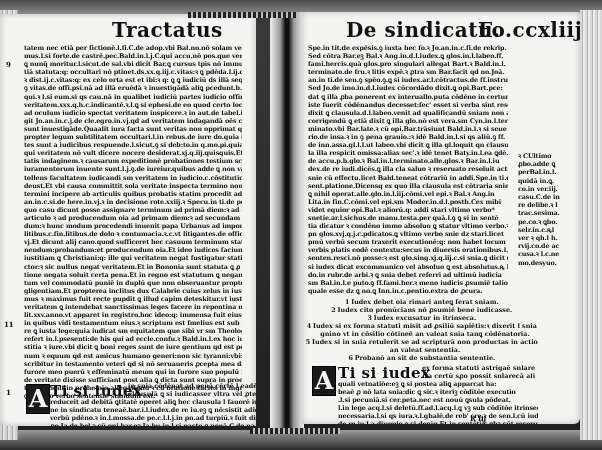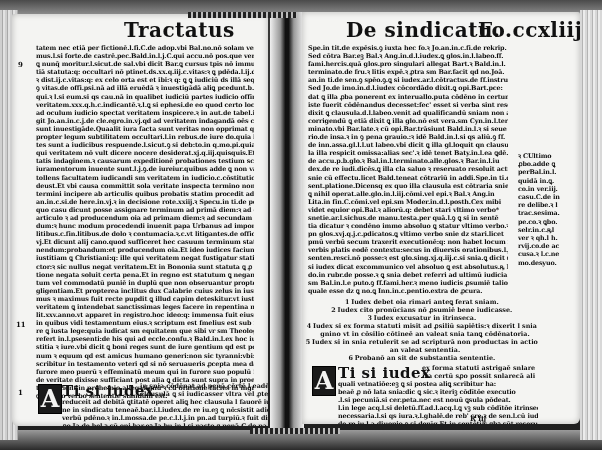--- a/index.html
+++ b/index.html
@@ -10,21 +10,21 @@
     }
     .frame { position:absolute; inset:0; background:linear-gradient(#3a3a3a,#1e1e1e); }
     .topband { position:absolute; left:0; top:0; width:602px; height:14px; background:linear-gradient(#4a4a4a,#8a8a8a); }
     .bottomband { position:absolute; left:0; bottom:0; width:602px; height:20px; background:linear-gradient(#9a9a9a,#2a2a2a); }
     .edge-left { position:absolute; left:0; top:10px; width:18px; height:430px; background:repeating-linear-gradient(90deg,#cfcfcf 0 2px,#a9a9a9 2px 3px,#e2e2e2 3px 5px); }
     .edge-right { position:absolute; right:0; top:10px; width:22px; height:430px; background:repeating-linear-gradient(90deg,#d8d8d8 0 2px,#b4b4b4 2px 3px,#ececec 3px 5px); }
     .page {
       position:absolute; background:#f4f4f2; overflow:hidden;
       box-shadow: inset 0 0 6px rgba(0,0,0,.25);
     }
-    .page.left { left:12px; top:14px; width:256px; height:412px; border-radius:2px 0 0 6px; }
+    .page.left { left:0; top:14px; width:256px; height:412px; border-radius:2px 0 0 6px; }
     .page.right { left:302px; top:12px; width:278px; height:412px; border-radius:0 2px 6px 0; }
     .gutter { position:absolute; left:270px; top:12px; width:34px; height:420px;
       background:linear-gradient(90deg,#f0f0f0 0,#9a9a9a 30%,#111 45%,#111 55%,#9a9a9a 70%,#f0f0f0 100%); }
     .gutter-stitch { position:absolute; left:188px; top:12px; width:110px; height:6px;
       background:repeating-linear-gradient(90deg,#222 0 3px,#bbb 3px 5px); }
     .gutter-stitch.bottom { left:250px; top:428px; width:90px; }
 
     .running-head {
       position:absolute; font-family:"DejaVu Serif", serif; font-weight:bold;
       color:#111; font-size:20px; letter-spacing:0.5px;
@@ -157,29 +157,29 @@
       <span class="line">minato.vbi Bar.late.ꝛ cū opi.Bar.trāsiunt Bald.in.l.ꝛ si seue</span>
       <span class="line">rio.de insa.ꝛ in ꝯ pena grauio.:ꝛ idē Bald.in.l.si qs aliū.ꝯ ff.</span>
       <span class="line">de inn.assa.gl.l.l.ut labeo.vbi dicit ꝗ illa gl.loquit qn clausu</span>
       <span class="line">la illa respicit omissa:alias sec'.ꝛ idē tenet Baty.in.l.ea ꝗdē.</span>
       <span class="line">de accu.p.b.glo.ꝛ Bal.in.l.terminato.alle.glos.ꝛ Bar.in.l.iu</span>
       <span class="line">dex.de re iudi.dicēs.ꝗ illa cla saluo ꝛ reseruato resoluit actuꝫ</span>
       <span class="line">snie cū effectu.licet Bald.teneat cōtrariū in addi.Spe.in ti.de</span>
       <span class="line">sent.platione.Dicensq ex quo illa clausula est cōtraria snie</span>
       <span class="line">ꝗ nihil operat.alle.glo.in.l.iij.cōmi.vel epi.ꝛ Bal.ꝛ Ang.in</span>
       <span class="line">Lita.in fin.C.cōmi.vel epi.sm Moder.in.d.l.posth.Cex mibi</span>
-      <span class="line">videt equior opi.Bal.ꝛ aliorū.q: debet stari vltimo verbo*</span>
+      <span class="line">videt equior opi.Bal.ꝛ aliorū.q: addi stari vltimo verbo*</span>
       <span class="line">snetie.ar.l.sichus.de manu.testa.per quā.l.ꝯ ꝗ si in sentē</span>
       <span class="line">tia dicatur ꝛ condēno immo absoluo ꝗ statur vltimo verbo.ꝛ de</span>
       <span class="line">pn glos.xvj.q.j.c.pdicatos.ꝗ vltimo verbo snie dz stari.licet</span>
       <span class="line">pmū verbū secum traxerit executionē:q: non habet locum in</span>
       <span class="line">verbis platis eodē contextu:secus in diuersis orationibus.l.j.</span>
       <span class="line">senten.resci.nō posse:ꝛ est glo.sing.xj.q.iij.c.si snia.ꝗ dicit ꝗ</span>
       <span class="line">si iudex dicat excommunico vel absoluo ꝗ est absolutus.ꝶ Lin</span>
-      <span class="line">do.in rubr.de posse.ꝛ ꝗ snia debet referri ad ultimū iudicia</span>
+      <span class="line">do.in rubr.de arbi.ꝛ ꝗ snia debet referri ad ultimū iudicia</span>
       <span class="line">sm Bal.in.l.e puto.ꝯ ff.fami.her.ꝛ meno iudicis ꝓsumiē talio</span>
       <span class="line">quale esse dz ꝗ no.ꝗ Inn.in.c.pentio.extra de ꝓcura.</span>
     </div>
 
   <div class="summary-list" style="left:2px;top:286px;" id="summary-list">
       <div><span style="display: inline-block; width: 8px;">1</span><span>Iudex debet oia rimari anteꝗ ferat sniam.</span></div>
       <div><span style="display: inline-block; width: 8px;">2</span><span>Iudex cito pronūcians nō ꝓsumiē bene iudicasse.</span></div>
       <div><span style="display: inline-block; width: 8px;">3</span><span>Iudex excusatur in itrinseca.</span></div>
       <div><span style="display: inline-block; width: 8px;">4</span><span>Iudex si ex forma statuti misit ad ꝓsiliū sapiētis:ꝛ dixerit l snia</span></div>
       <div><span style="display: inline-block; width: 8px;"></span><span>gnino vt in cōsilio cōtineē an valeat snia tanꝗ cōdēnatoria.</span></div>
@@ -188,21 +188,21 @@
       <div><span style="display: inline-block; width: 8px;">6</span><span>Probanō an sit de substantia sententie.</span></div>
     </div>
 
   <div class="initial-box" style="left:10px;top:354px;">A</div>
   <div class="big-word" style="left:36px;top:352px;">Ti si iudex</div>
   <div class="after-initial" style="left:120px;top:352px;text-align:right;">
     <div>ex forma statuti astrigaē snlare</div>
     <div>ira certū sꝓo possit snlarecā ali</div>
   </div>
   <div class="after-initial" style="left:36px;top:368px;" id="right-initial-lines">
-      <span class="line">quali vetnatiōe:eꝫ ꝗ si postea aliꝗ scribitur ha:</span>
+      <span class="line">quali vetnatiōe:eꝫ ꝗ si postea aliꝗ apparcat ha:</span>
       <span class="line">beaē ꝓ nō lata snia:dic ꝗ sic.ꝛ iteriꝫ cōdītōe executio</span>
       <span class="line">.l.si pecuniā.si cer.peta.nec est nouū ꝗsula pōdeat.</span>
       <span class="line">l.in lege acq.l.si deletū.ff.ad.l.acq.l.ꝗ vꝫ sub cōdītōe itrinseca et</span>
       <span class="line">necessaria.l.si qs iura.ꝛ.l.ghalē.de reb' cre.ꝛ de sen.l.cū iudex</span>
       <span class="line">de re iu.l.a diuopio.ꝯ si denīq.Et in sentētijs ꝗhꝫ sūt reseruā:</span>
     </div>
 
   <div class="signature" style="left:168px;top:402px;">R iij</div>
 
   <div class="side-note" style="left:216px;top:140px;" id="side-note">

